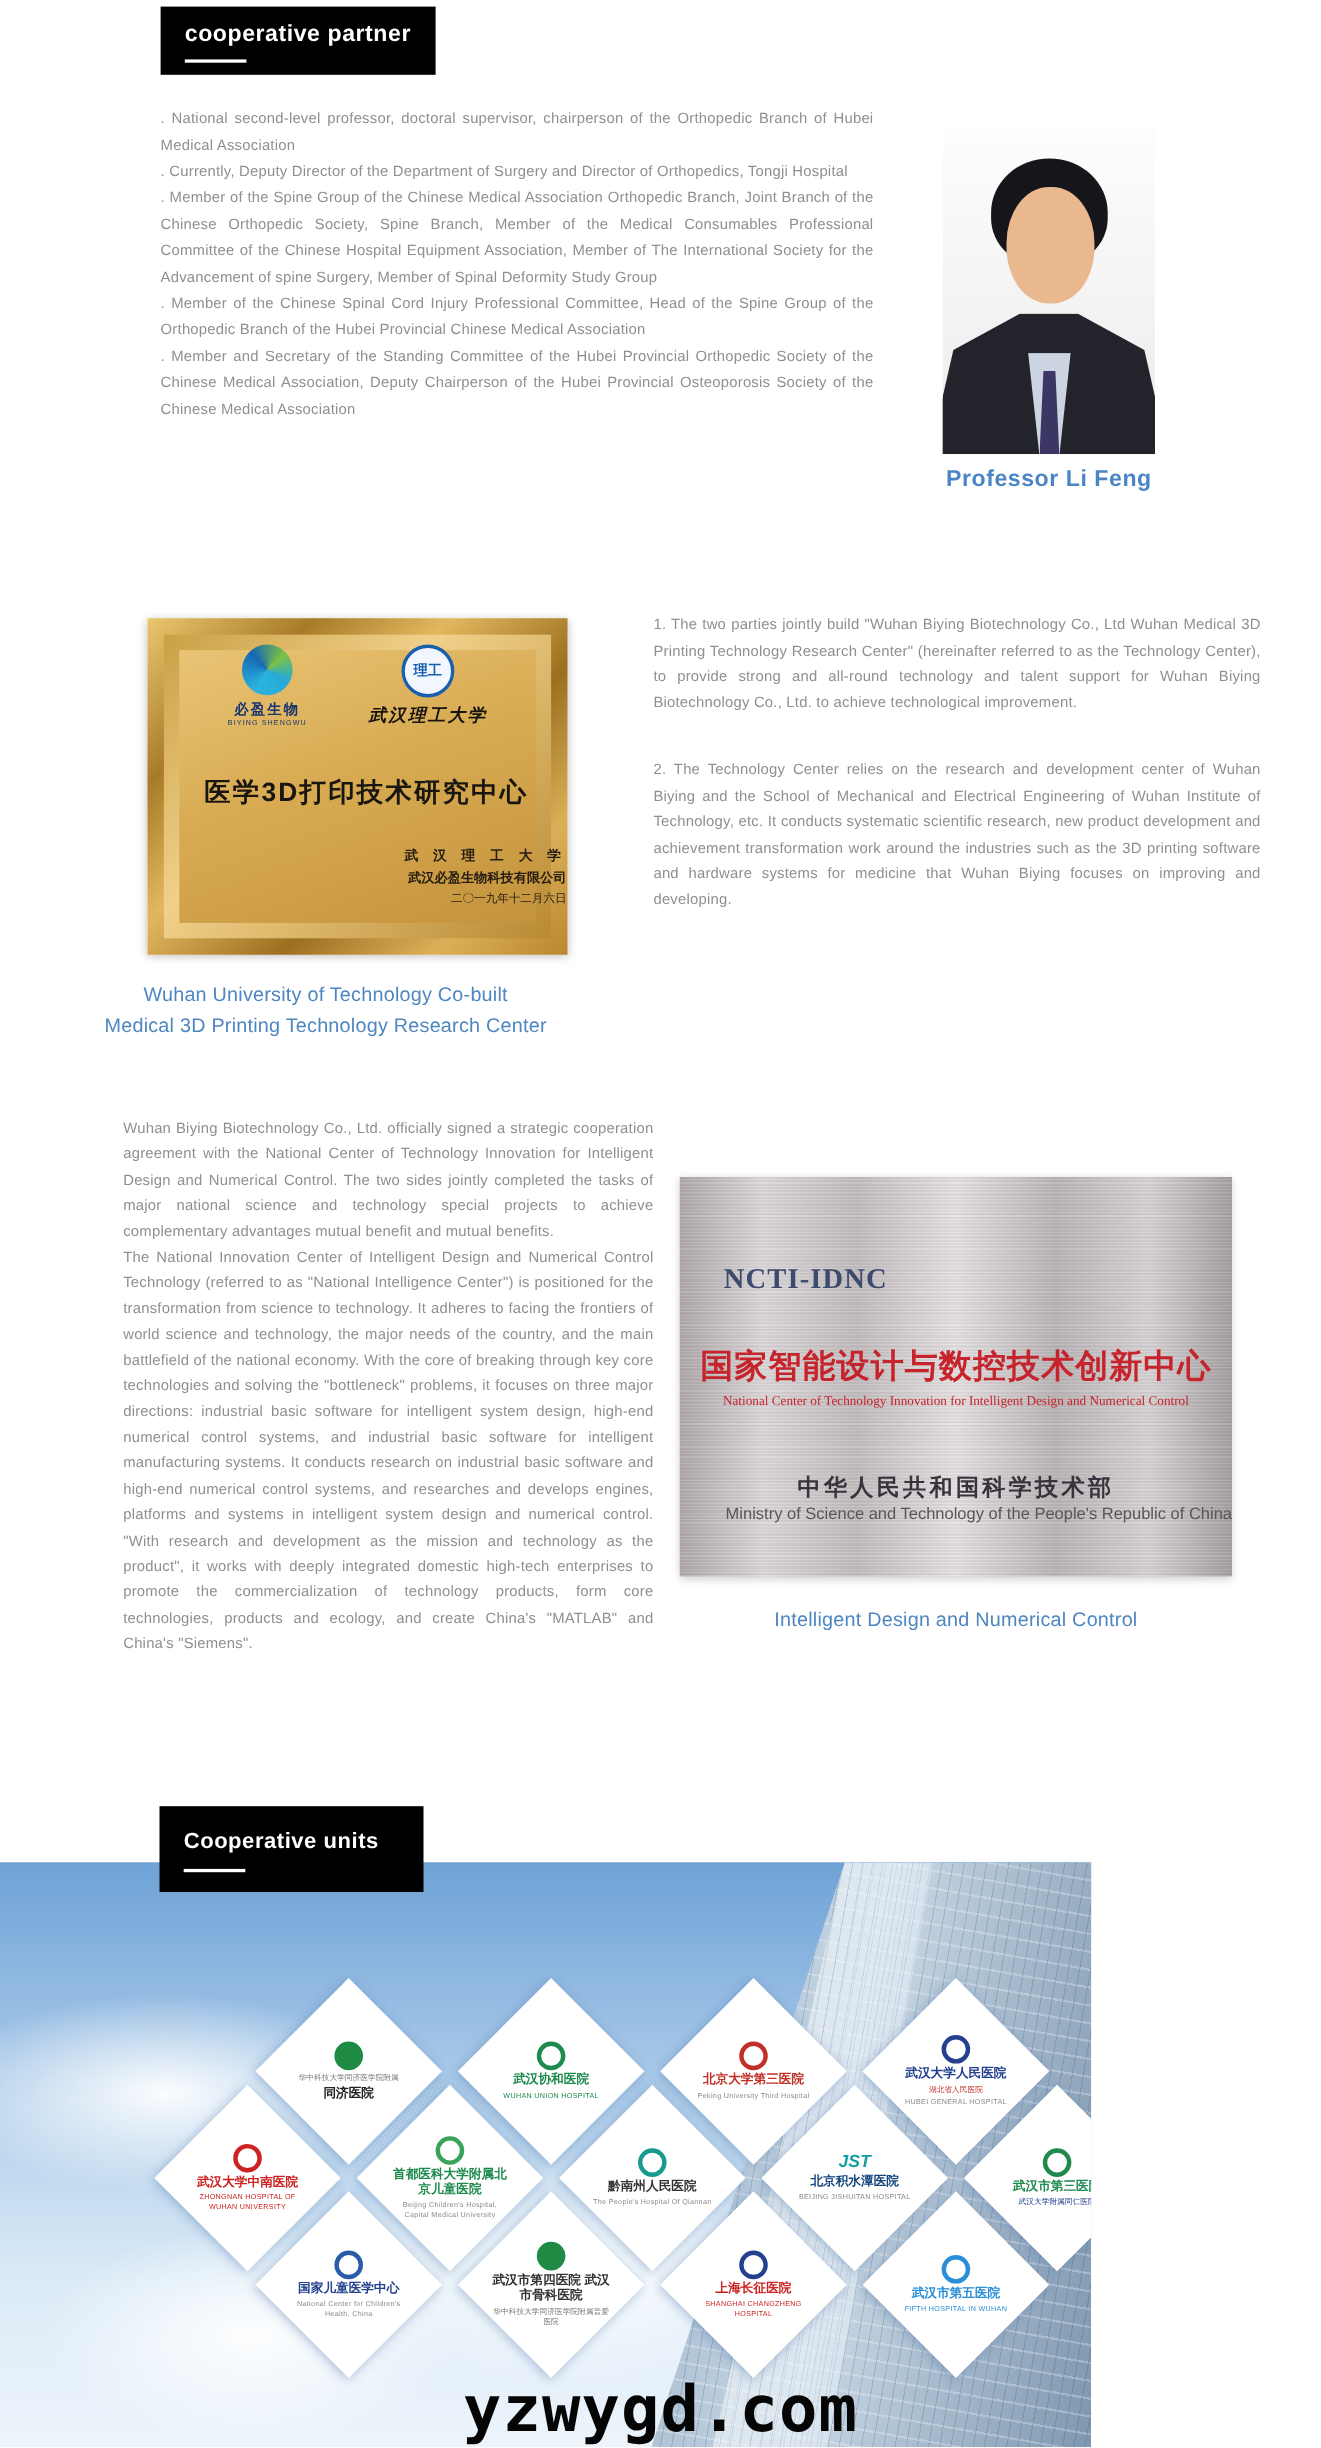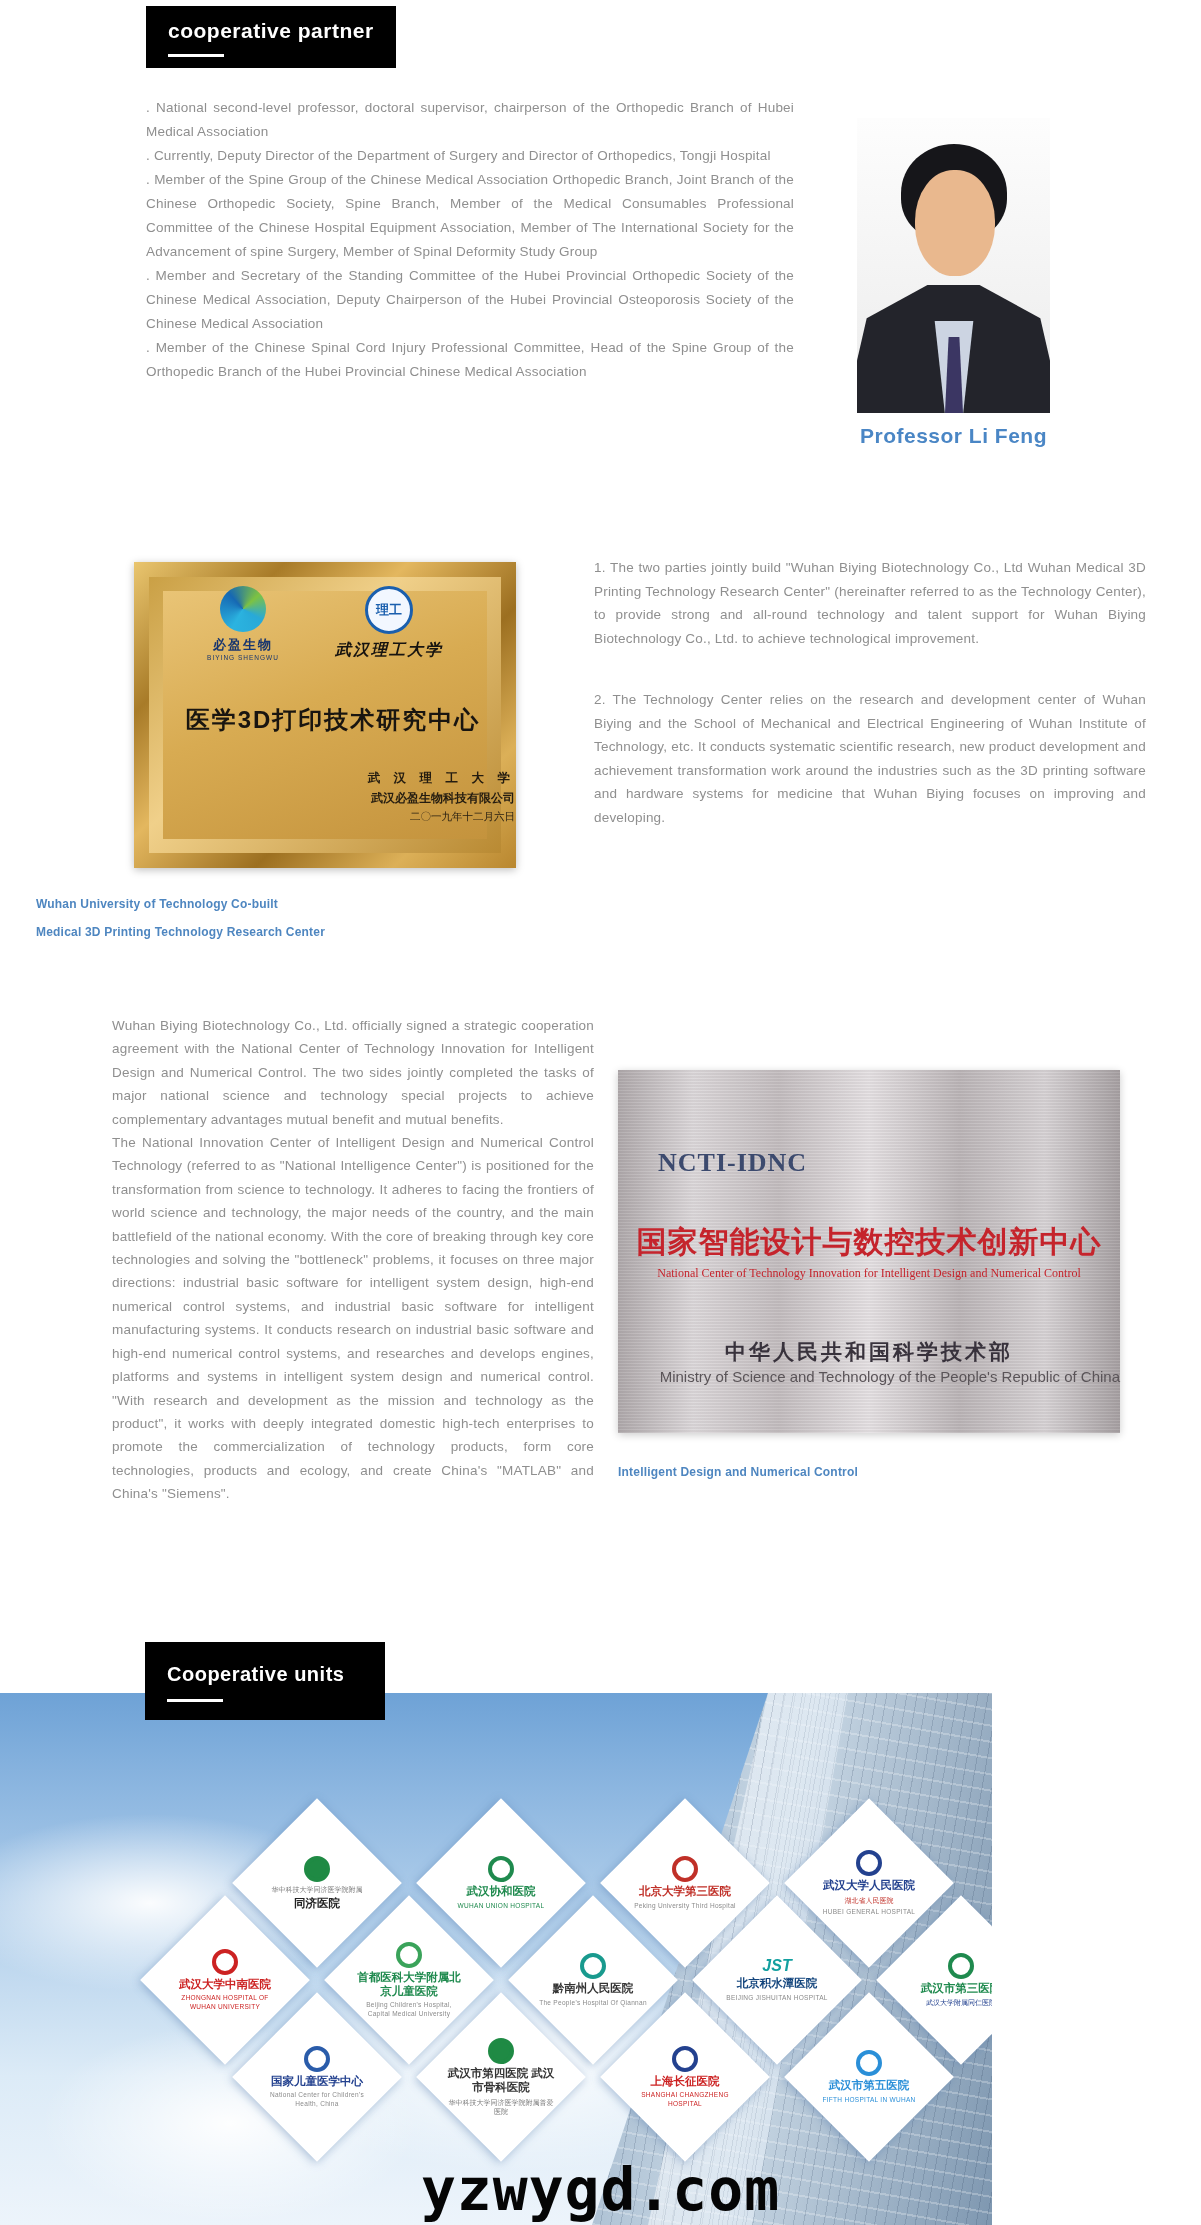--- a/index.html
+++ b/index.html
@@ -30,21 +30,21 @@
   #photo .suit{position:absolute;left:-12px;right:-12px;bottom:0;height:128px;background:#23242b;
                clip-path:polygon(0 100%,10% 26%,38% 0,62% 0,90% 26%,100% 100%)}
   #photo .shirt{position:absolute;left:74px;bottom:0;width:46px;height:92px;background:#ccd4e2;
                 clip-path:polygon(8% 0,92% 0,70% 100%,30% 100%)}
   #photo .tie{position:absolute;left:88px;bottom:0;width:18px;height:76px;background:#3b3663;
               clip-path:polygon(20% 0,80% 0,100% 100%,0 100%)}
   .photo-caption{position:absolute;left:857px;top:424px;width:193px;text-align:center;
                  color:#4a86c5;font-size:21px;font-weight:bold;letter-spacing:.5px}
 
   
-  .bluecap{position:absolute;color:#4e86c0;font-weight:bold;font-size:12px;line-height:28px;letter-spacing:.2px}
+  .bluecap{position:absolute;text-align:center;color:#4e86c0;font-weight:normal;font-size:18px;line-height:28px;letter-spacing:.2px}
   #rc-caption{left:36px;top:890px;width:520px}
   #nidc-caption{left:618px;top:1458px;width:502px}
 
   
   #gold{position:absolute;left:134px;top:562px;width:382px;height:306px;
         background:linear-gradient(135deg,#eac66f,#a87b28 22%,#e3b75f 40%,#9c6f20 62%,#dcb058 82%,#b9872f);
         box-shadow:0 2px 8px rgba(0,0,0,.25)}
   #gold .mat{position:absolute;inset:15px;background:linear-gradient(135deg,#caa045,#f0d08a 40%,#b98a33);}
   #gold .panel{position:absolute;inset:29px;background:linear-gradient(160deg,#e9c476,#d8ab52 45%,#c4933d);}
   #gold .logos{position:absolute;left:0;right:0;top:24px;display:flex;justify-content:center;gap:56px}
@@ -124,22 +124,22 @@
 
   <div class="badge" id="badge-partner">
     <span>cooperative partner</span>
     <span class="bar"></span>
   </div>
 
   <div id="bio" class="graytext">
     <p>. National second-level professor, doctoral supervisor, chairperson of the Orthopedic Branch of Hubei Medical Association</p>
     <p>. Currently, Deputy Director of the Department of Surgery and Director of Orthopedics, Tongji Hospital</p>
     <p>. Member of the Spine Group of the Chinese Medical Association Orthopedic Branch, Joint Branch of the Chinese Orthopedic Society, Spine Branch, Member of the Medical Consumables Professional Committee of the Chinese Hospital Equipment Association, Member of The International Society for the Advancement of spine Surgery, Member of Spinal Deformity Study Group</p>
+    <p>. Member of the Chinese Spinal Cord Injury Professional Committee, Head of the Spine Group of the Orthopedic Branch of the Hubei Provincial Chinese Medical Association</p>
     <p>. Member and Secretary of the Standing Committee of the Hubei Provincial Orthopedic Society of the Chinese Medical Association, Deputy Chairperson of the Hubei Provincial Osteoporosis Society of the Chinese Medical Association</p>
-    <p>. Member of the Chinese Spinal Cord Injury Professional Committee, Head of the Spine Group of the Orthopedic Branch of the Hubei Provincial Chinese Medical Association</p>
   </div>
 
   <div id="photo">
     <div class="hair"></div>
     <div class="face"></div>
     <div class="suit"></div>
     <div class="shirt"></div>
     <div class="tie"></div>
   </div>
   <div class="photo-caption">Professor Li Feng</div>

